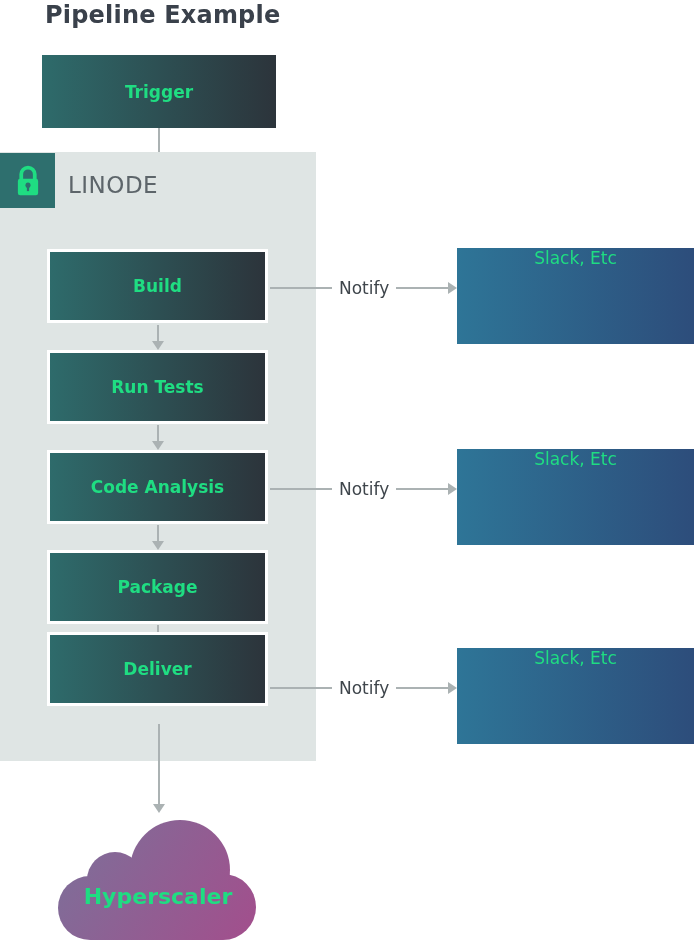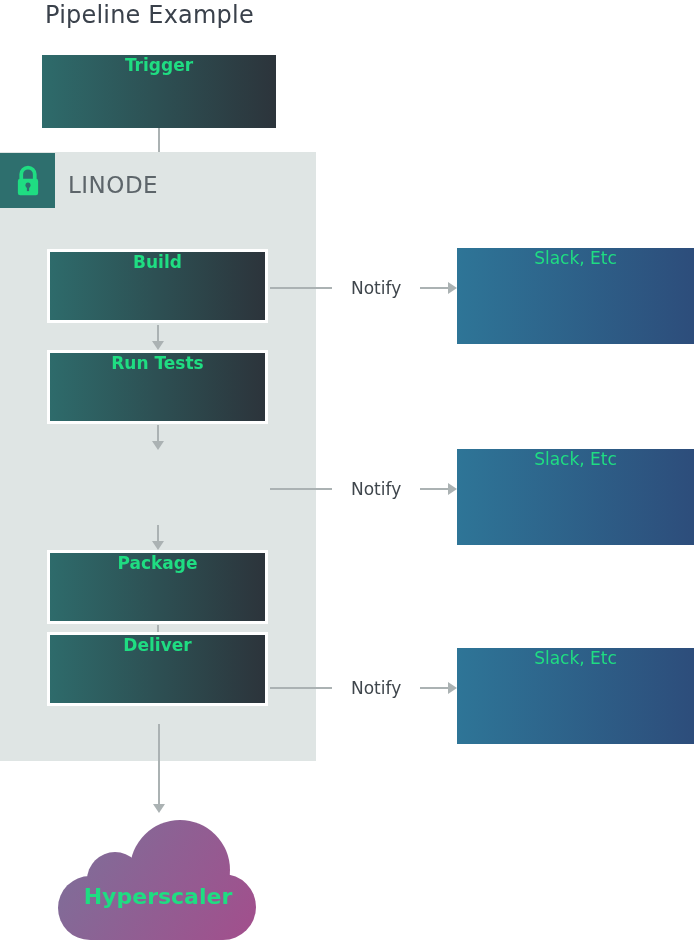--- a/index.html
+++ b/index.html
@@ -3,27 +3,27 @@
 <meta charset="utf-8">
 <style>
   html,body{margin:0;padding:0;background:#fff;}
   body{
     width:694px;height:944px;position:relative;overflow:hidden;
     font-family:"DejaVu Sans","Liberation Sans",sans-serif;
   }
   .abs{position:absolute;}
 
   .page-title{
-    left:45px;top:1px;font-size:24px;font-weight:400;
+    left:45px;top:1px;font-size:24px;font-weight:700;
     color:var(--title-color,#3a414b);letter-spacing:.2px;
   }
 
   
   .node{
-    display:flex;justify-content:center;
+    display:flex;align-items:center;justify-content:center;
     background:linear-gradient(90deg,var(--node-gradient-left,#2e6b6b),var(--node-gradient-right,#2c343b));
     color:var(--accent-green,#1fdd82);font-weight:700;font-size:17px;
   }
   .trigger-box{left:42px;top:55px;width:234px;height:73px;}
 
   .linode-container{
     left:0;top:152px;width:316px;height:609px;
     background:var(--container-bg,#dfe5e4);
   }
   .lock-badge{
@@ -57,21 +57,21 @@
   .deliver-arrow .shaft{height:80px;}
 
   
   .notify-row{
     left:270px;width:187px;height:21px;
     display:flex;align-items:center;
   }
   .notify-a{top:277px;} .notify-b{top:478px;} .notify-c{top:677px;}
   .notify-row .lead-line{flex:0 0 62px;height:2px;background:var(--arrow-color,#abb2b3);}
   .notify-row .notify-label{
-    margin:0 19px;font-size:17px;color:var(--notify-text-color,#3f464c);white-space:nowrap;
+    margin:0 7px;font-size:17px;color:var(--notify-text-color,#3f464c);white-space:nowrap;
   }
   .notify-row .arrow-line{flex:1;height:2px;background:var(--arrow-color,#abb2b3);}
   .head-right{
     width:0;height:0;
     border-top:6px solid transparent;border-bottom:6px solid transparent;
     border-left:9px solid var(--arrow-color,#abb2b3);
   }
 
   
   .slack-box{
@@ -119,20 +119,23 @@
   <div class="abs v-arrow gap-arrow gap-a">
     <div class="shaft"></div>
     <div class="head-down"></div>
   </div>
   <div class="abs node step step-1">
     <span>Run Tests</span>
   </div>
   <div class="abs v-arrow gap-arrow gap-b">
     <div class="shaft"></div>
     <div class="head-down"></div>
+  </div>
+  <div class="abs node step step-2">
+    <span>Code Analysis</span>
   </div>
   <div class="abs v-arrow gap-arrow gap-c">
     <div class="shaft"></div>
     <div class="head-down"></div>
   </div>
   <div class="abs node step step-3">
     <span>Package</span>
   </div>
   <div class="abs v-arrow gap-arrow gap-d">
     <div class="shaft"></div>

